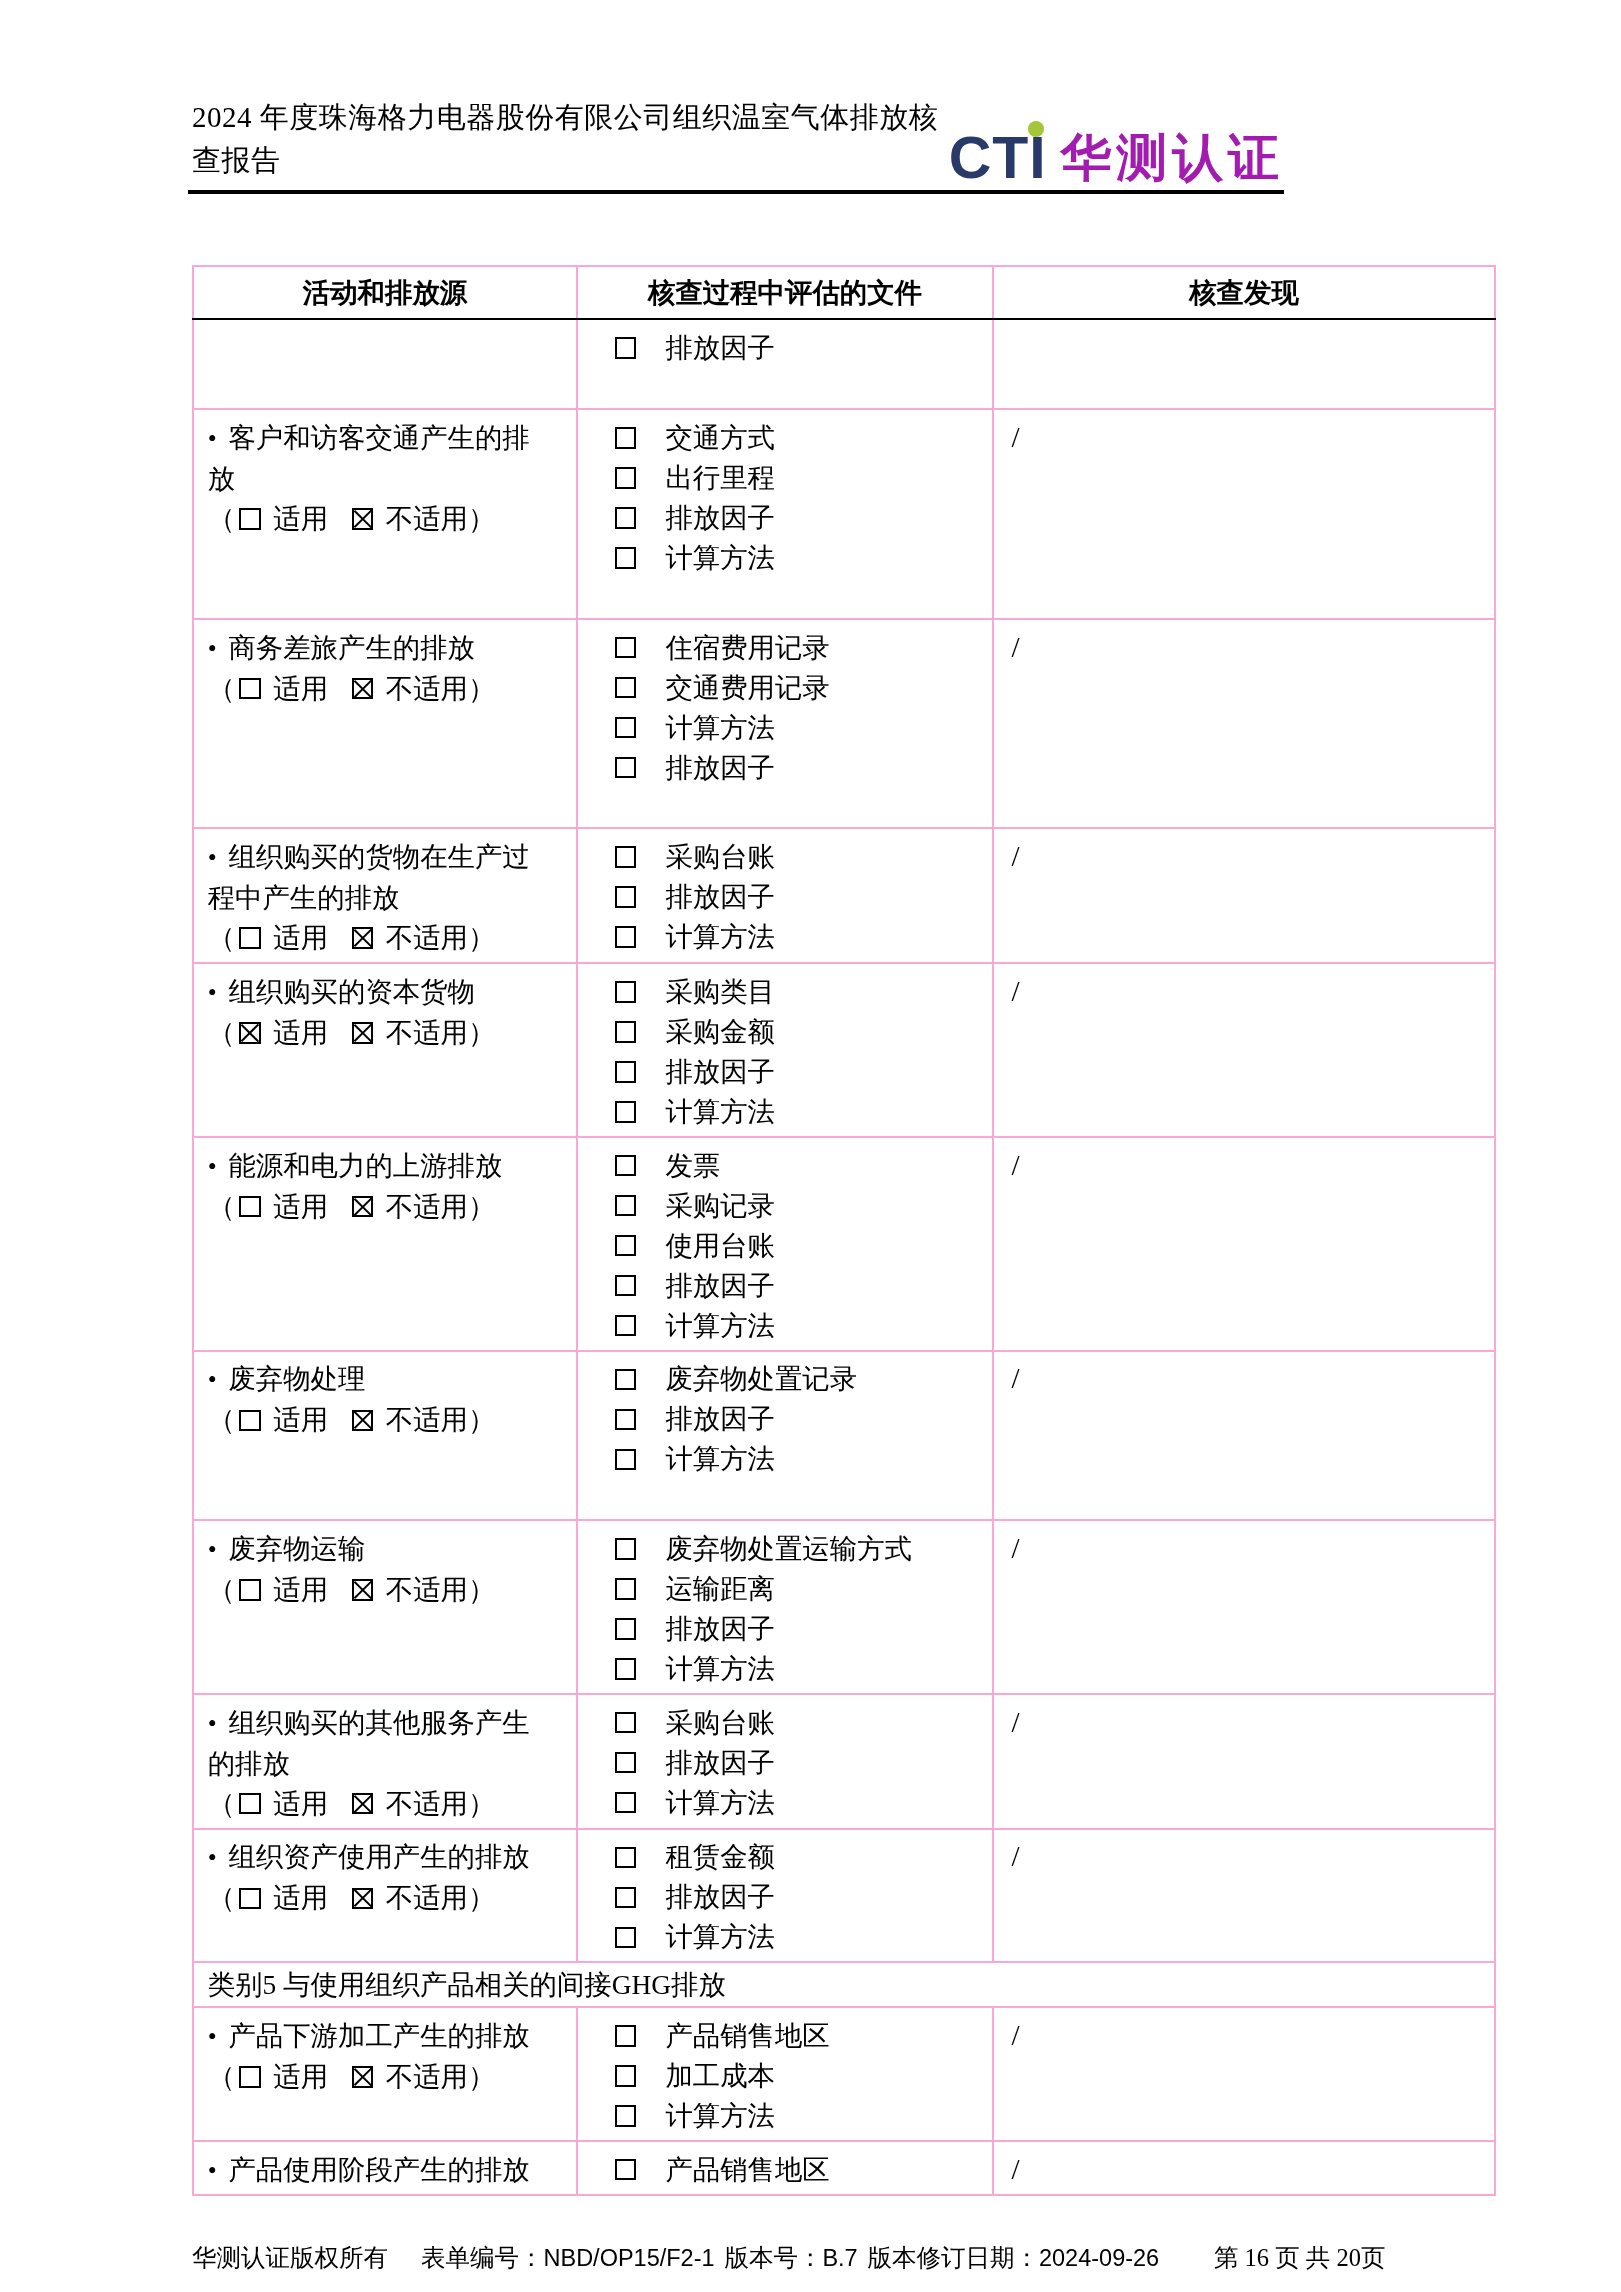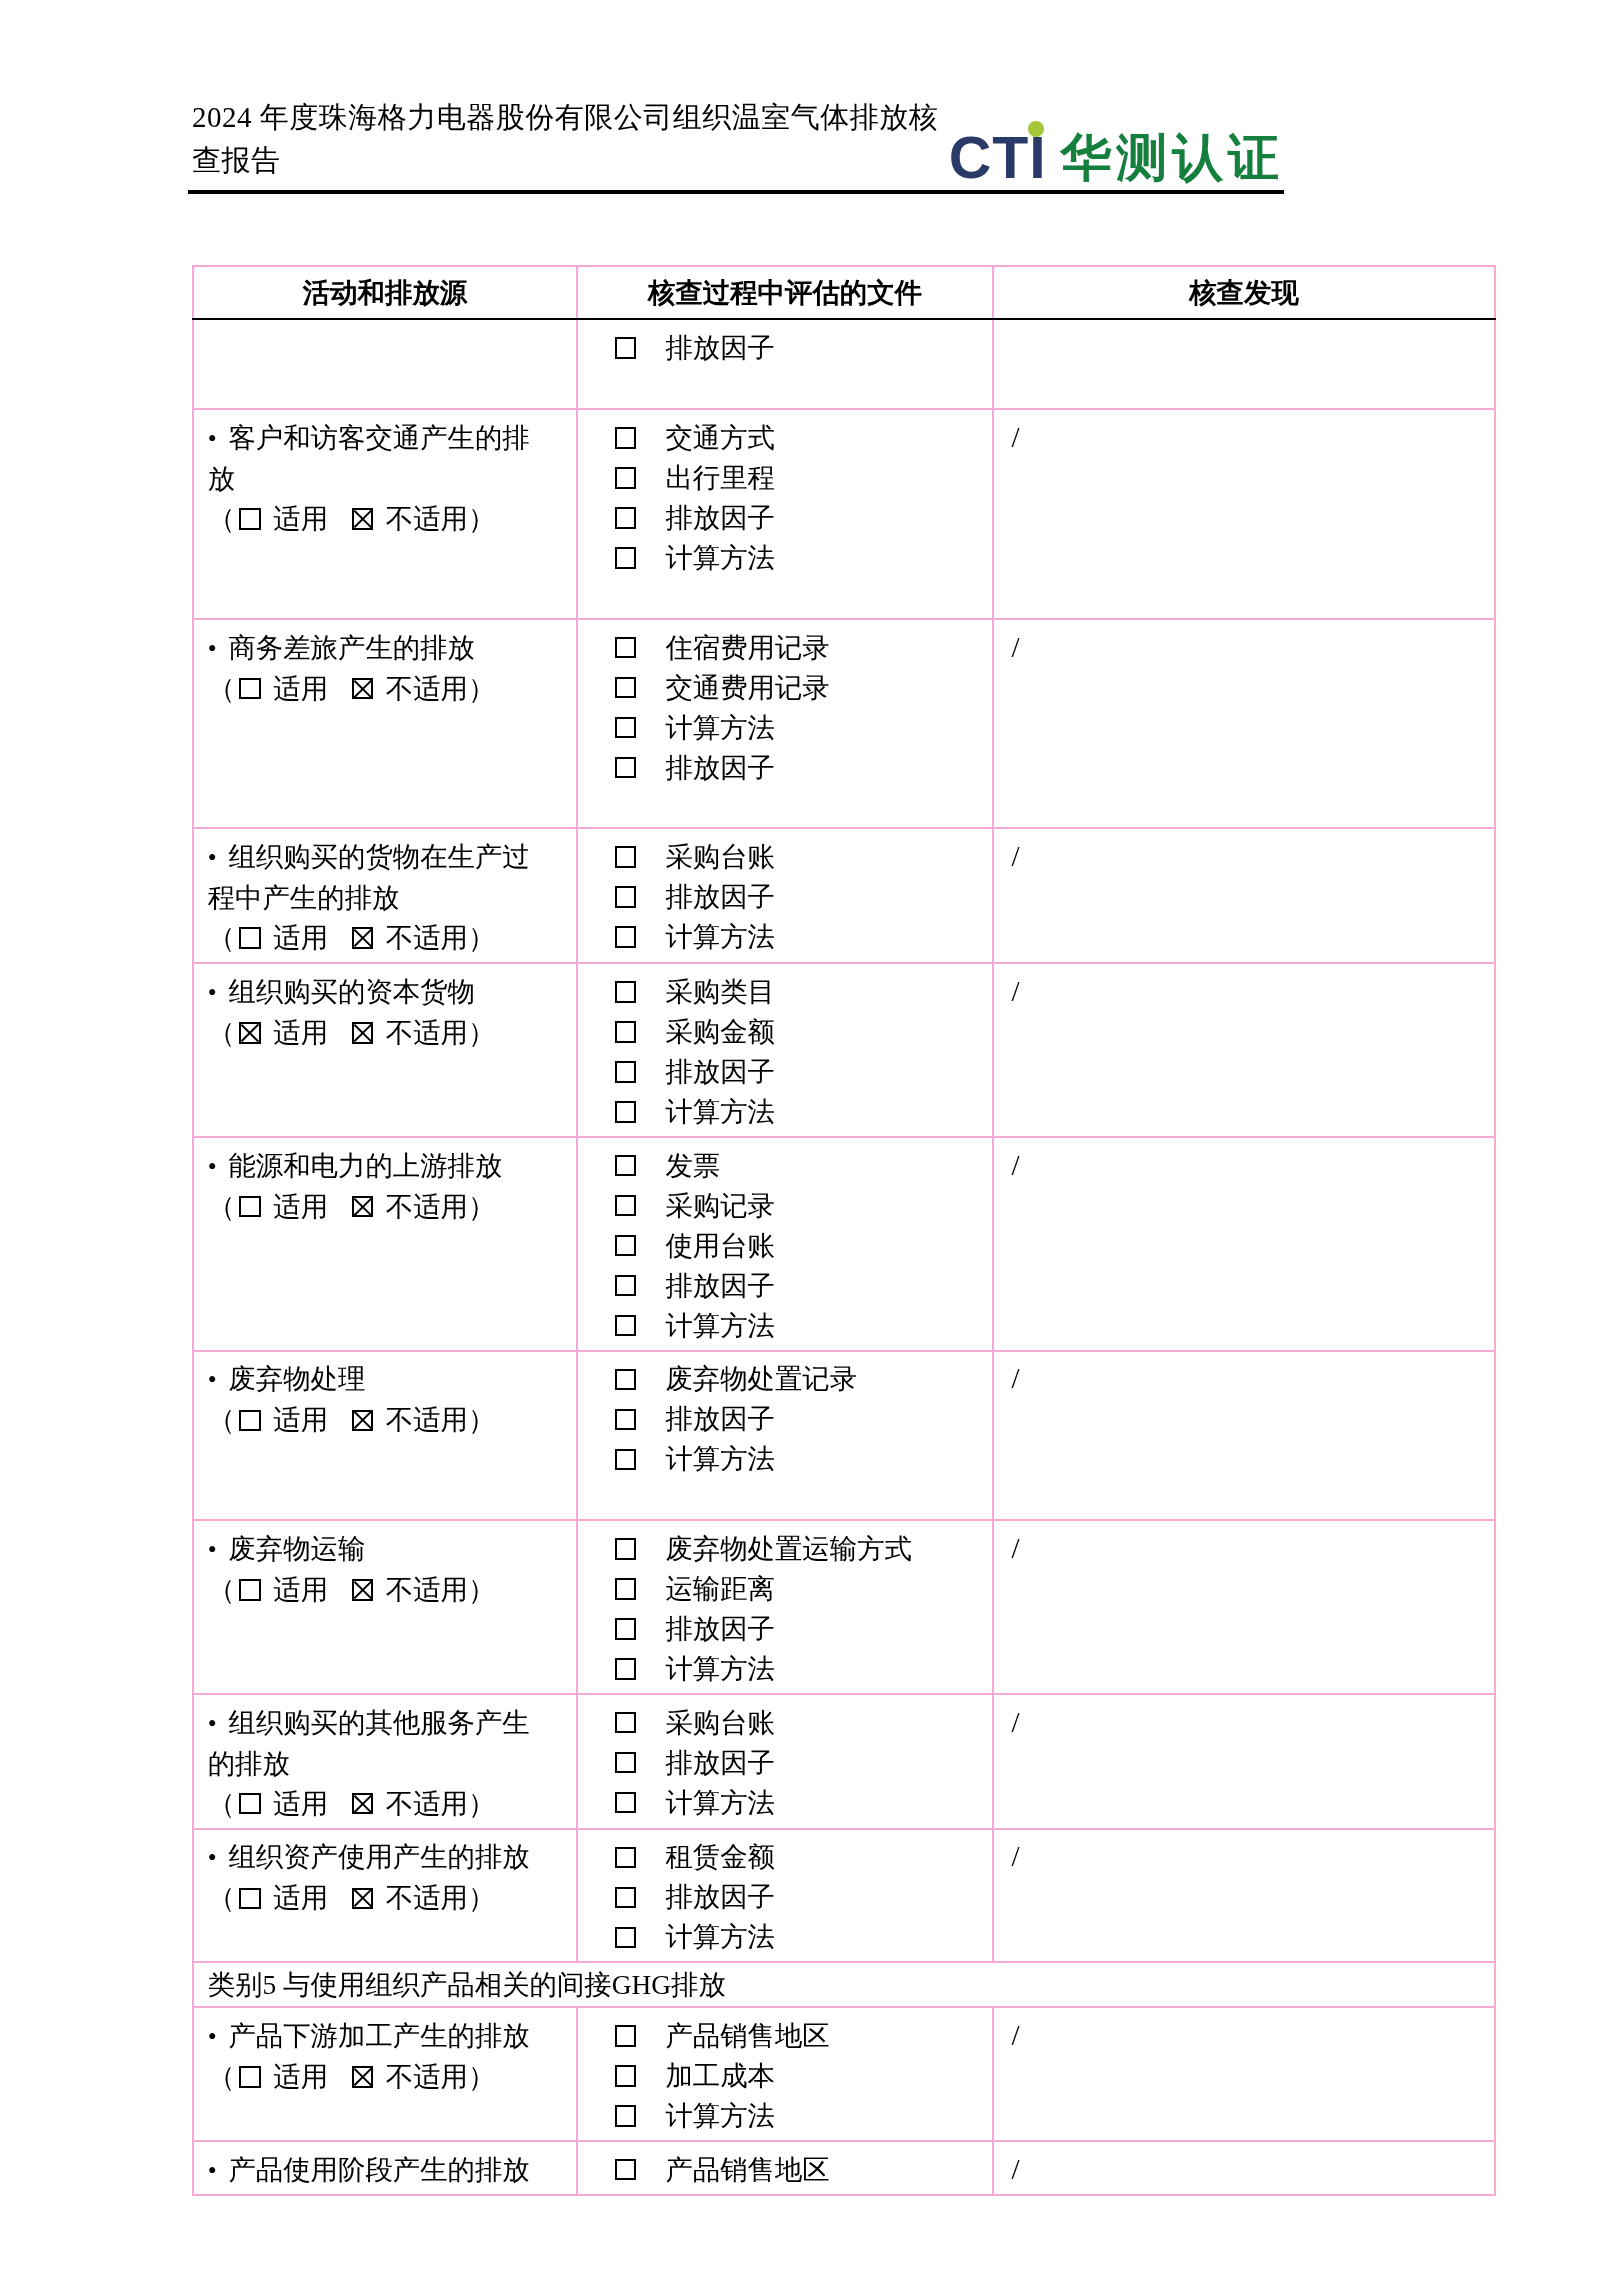--- a/index.html
+++ b/index.html
@@ -87,21 +87,21 @@
 
 <div class="page">
 
   <div class="header-band">
     <div class="title">2024 年度珠海格力电器股份有限公司组织温室气体排放核查报告</div>
     <div class="logo">
       <span class="logo-en-wrap">
         <span class="logo-en" style="color: rgb(41, 58, 104);">CTI</span>
         <span class="logo-dot" style="background: rgb(166, 198, 57);"></span>
       </span>
-      <span class="logo-cn" style="color: #15803d;">华测认证</span>
+      <span class="logo-cn" style="color: #a21caf;">华测认证</span>
     </div>
   </div>
   <div class="header-rule"></div>
 
   <table class="vtable">
     <colgroup>
         <col class="c1">
         <col class="c2">
         <col class="c3">
       </colgroup>
@@ -442,15 +442,18 @@
             <div class="doc-line">
               <span class="cb"></span>
               <span>产品销售地区</span>
             </div>
           </td>
           <td class="col-finding">/</td>
         </tr>
       </tbody>
   </table>
 
+  <div class="footer">
+    <span class="f-copy">华测认证版权所有</span><span class="f-seg"><span>表单编号：</span><span class="lat">NBD/OP15/F2-1</span></span><span class="f-seg"><span>版本号：</span><span class="lat">B.7</span></span><span class="f-seg"><span>版本修订日期：</span><span class="lat">2024-09-26</span></span><span class="f-page">第 16 页 共 20页</span>
+  </div>
 
 </div>
 
 
 </body></html>

